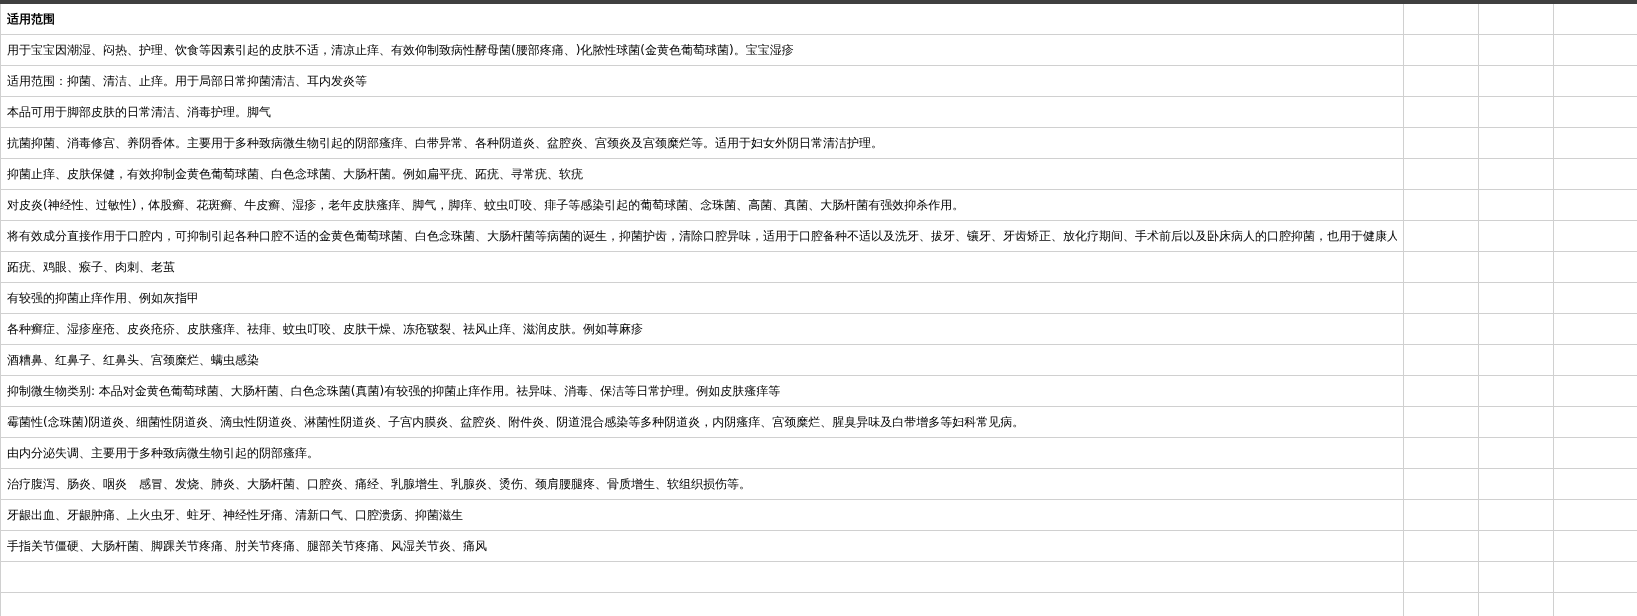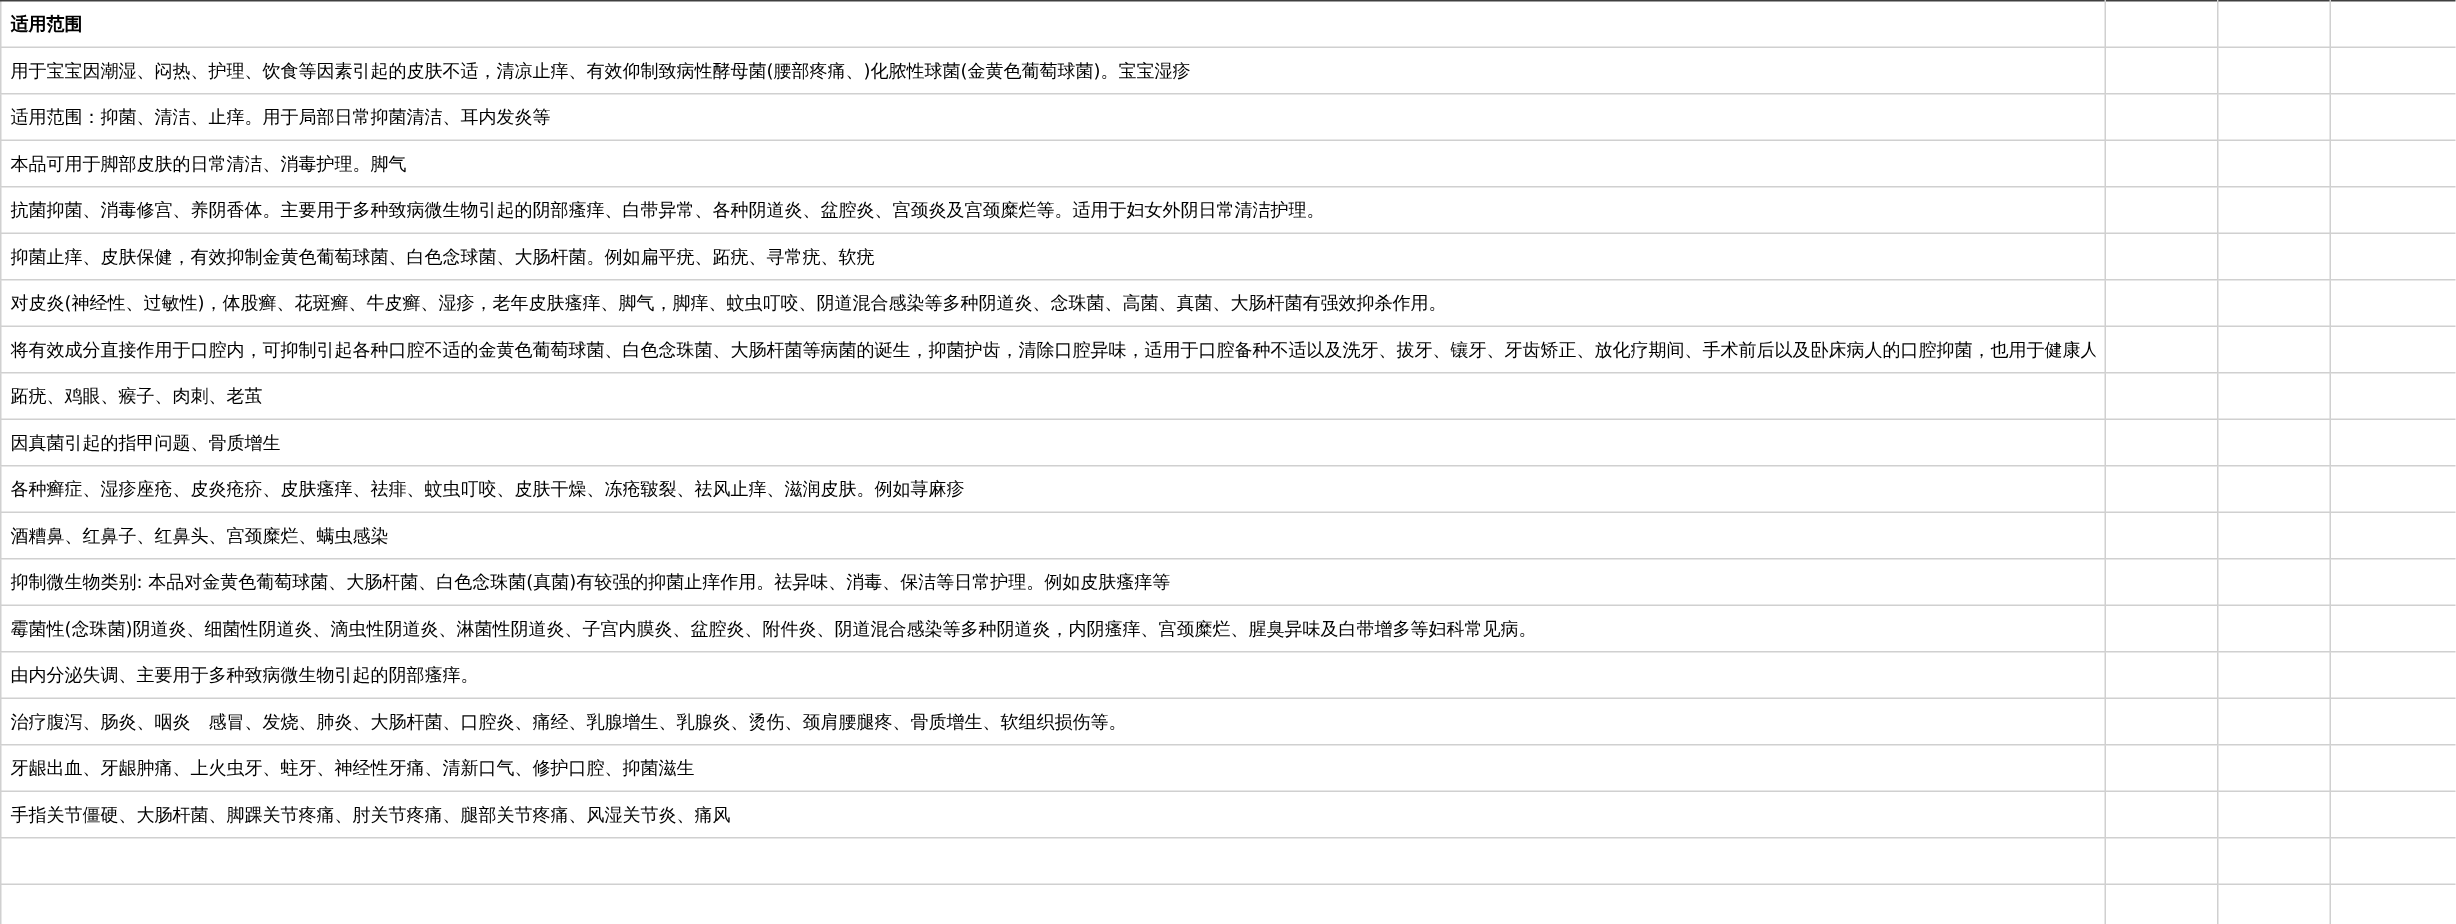--- a/index.html
+++ b/index.html
@@ -26,21 +26,21 @@
     border-left: none;
     padding: 0 6px;
     height: 30px;
     vertical-align: middle;
     white-space: nowrap;
     overflow: hidden;
     font-size: 12px;
     line-height: 30px;
   }
   .sheet tr:first-child td {
-    border-top: 1px solid #404040;
+    border-top: 4px solid #404040;
     border-radius: 10px;
   }
   .sheet td.first {
     border-left: 1px solid #d0d0d0;
   }
   .col-a { width: 1390px; }
   .col-b { width: 62px; }
   .col-c { width: 62px; }
   .col-d { width: 120px; }
   .header-cell {
@@ -102,21 +102,21 @@
     <tr>
       <td class="col-a first">
           <span class="clip">抑菌止痒、皮肤保健，有效抑制金黄色葡萄球菌、白色念球菌、大肠杆菌。例如扁平疣、跖疣、寻常疣、软疣</span>
         </td>
       <td class="col-b"></td>
       <td class="col-c"></td>
       <td class="col-d"></td>
     </tr>
     <tr>
       <td class="col-a first">
-          <span class="clip">对皮炎(神经性、过敏性)，体股癣、花斑癣、牛皮癣、湿疹，老年皮肤瘙痒、脚气，脚痒、蚊虫叮咬、阴道混合感染等多种阴道炎、念珠菌、高菌、真菌、大肠杆菌有强效抑杀作用。</span>
+          <span class="clip">对皮炎(神经性、过敏性)，体股癣、花斑癣、牛皮癣、湿疹，老年皮肤瘙痒、脚气，脚痒、蚊虫叮咬、痱子等感染引起的葡萄球菌、念珠菌、高菌、真菌、大肠杆菌有强效抑杀作用。</span>
         </td>
       <td class="col-b"></td>
       <td class="col-c"></td>
       <td class="col-d"></td>
     </tr>
     <tr>
       <td class="col-a first">
           <span class="clip">将有效成分直接作用于口腔内，可抑制引起各种口腔不适的金黄色葡萄球菌、白色念珠菌、大肠杆菌等病菌的诞生，抑菌护齿，清除口腔异味，适用于口腔备种不适以及洗牙、拔牙、镶牙、牙齿矫正、放化疗期间、手术前后以及卧床病人的口腔抑菌，也用于健康人群的日常护理和清洁。</span>
         </td>
       <td class="col-b"></td>
@@ -126,21 +126,21 @@
     <tr>
       <td class="col-a first">
           <span class="clip">跖疣、鸡眼、瘊子、肉刺、老茧</span>
         </td>
       <td class="col-b"></td>
       <td class="col-c"></td>
       <td class="col-d"></td>
     </tr>
     <tr>
       <td class="col-a first">
-          <span class="clip">因真菌引起的指甲问题、骨质增生</span>
+          <span class="clip">有较强的抑菌止痒作用、例如灰指甲</span>
         </td>
       <td class="col-b"></td>
       <td class="col-c"></td>
       <td class="col-d"></td>
     </tr>
     <tr>
       <td class="col-a first">
           <span class="clip">各种癣症、湿疹座疮、皮炎疮疥、皮肤瘙痒、祛痱、蚊虫叮咬、皮肤干燥、冻疮皲裂、祛风止痒、滋润皮肤。例如荨麻疹</span>
         </td>
       <td class="col-b"></td>
@@ -182,21 +182,21 @@
     <tr>
       <td class="col-a first">
           <span class="clip">治疗腹泻、肠炎、咽炎　感冒、发烧、肺炎、大肠杆菌、口腔炎、痛经、乳腺增生、乳腺炎、烫伤、颈肩腰腿疼、骨质增生、软组织损伤等。</span>
         </td>
       <td class="col-b"></td>
       <td class="col-c"></td>
       <td class="col-d"></td>
     </tr>
     <tr>
       <td class="col-a first">
-          <span class="clip">牙龈出血、牙龈肿痛、上火虫牙、蛀牙、神经性牙痛、清新口气、修护口腔、抑菌滋生</span>
+          <span class="clip">牙龈出血、牙龈肿痛、上火虫牙、蛀牙、神经性牙痛、清新口气、口腔溃疡、抑菌滋生</span>
         </td>
       <td class="col-b"></td>
       <td class="col-c"></td>
       <td class="col-d"></td>
     </tr>
     <tr>
       <td class="col-a first">
           <span class="clip">手指关节僵硬、大肠杆菌、脚踝关节疼痛、肘关节疼痛、腿部关节疼痛、风湿关节炎、痛风</span>
         </td>
       <td class="col-b"></td>

